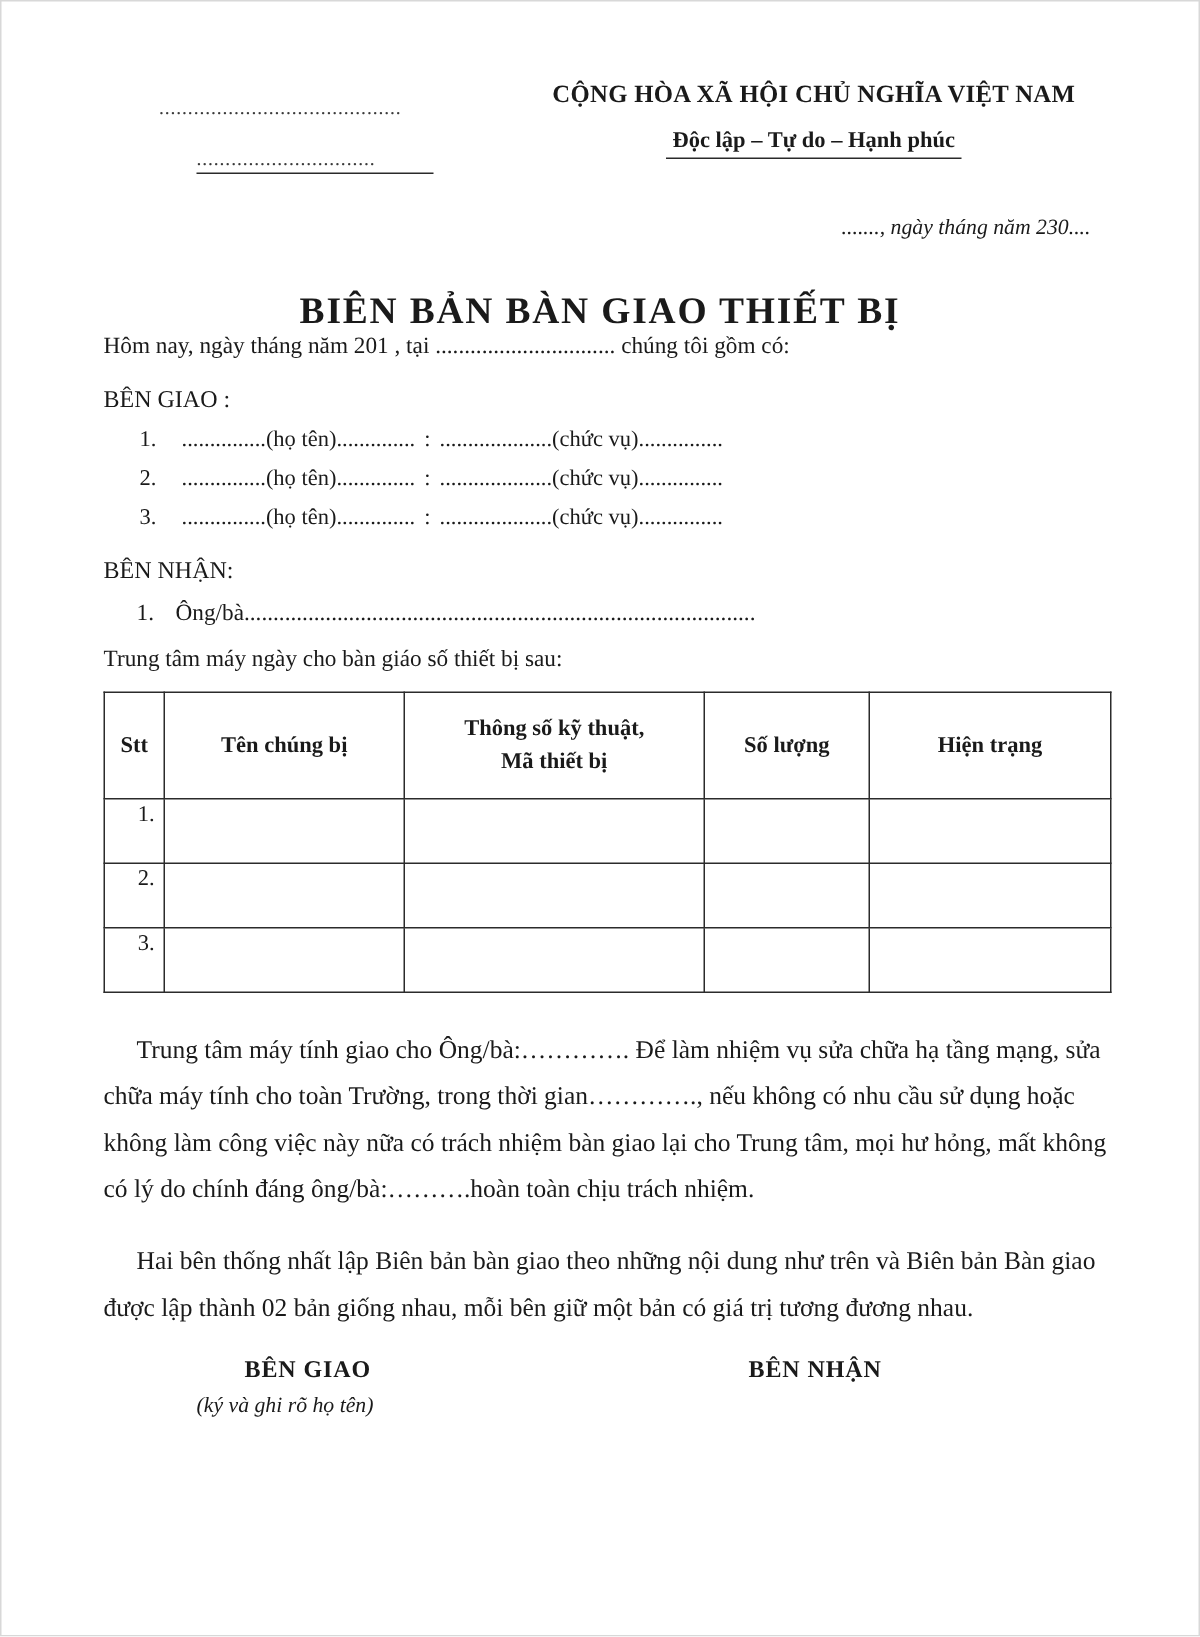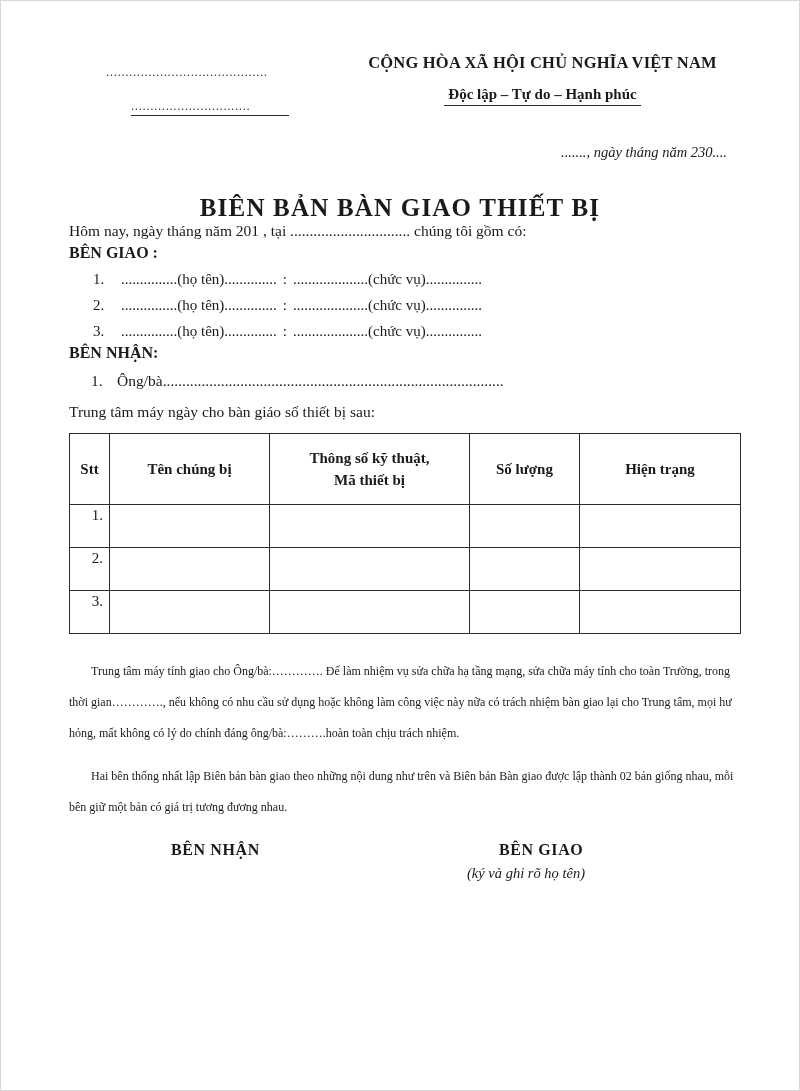--- a/index.html
+++ b/index.html
@@ -88,22 +88,22 @@
   
   .body-wrap {
     padding: 0 60px 0 68px;
   }
   .line-intro {
     font-size: 15.5px;
     white-space: nowrap;
   }
   .section-head {
     font-size: 16px;
-    font-weight: bold;
-    margin-top: 4px;
+    font-weight: normal;
+    margin-top: 18px;
   }
   .person-list {
     margin-top: 7px;
   }
   .person-row {
     display: flex;
     font-size: 15px;
     margin-top: 9px;
     padding-left: 24px;
     white-space: nowrap;
@@ -153,21 +153,21 @@
     padding-top: 3px;
   }
   .col-stt   { width: 40px; }
   .col-name  { width: 160px; }
   .col-spec  { width: 200px; }
   .col-qty   { width: 110px; }
   .col-state { width: 161px; }
 
   
   .para {
-    font-size: 12px;
+    font-size: 17px;
     line-height: 31px;
     text-align: left;
     margin-top: 0;
   }
   .para.first { margin-top: 22px; }
   .para .indent { display: inline-block; width: 22px; }
 
   
   .sign-row {
     display: flex;
@@ -300,22 +300,22 @@
       <span class="indent"></span><span>Trung tâm máy tính giao cho Ông/bà:…………. Để làm nhiệm vụ sửa chữa hạ tầng mạng, sửa chữa máy tính cho toàn Trường, trong thời gian…………., nếu không có nhu cầu sử dụng hoặc không làm công việc này nữa có trách nhiệm bàn giao lại cho Trung tâm, mọi hư hỏng, mất không có lý do chính đáng ông/bà:……….hoàn toàn chịu trách nhiệm.</span>
     </p>
 
     <p class="para">
       <span class="indent"></span><span>Hai bên thống nhất lập Biên bản bàn giao theo những nội dung như trên và Biên bản Bàn giao được lập thành 02 bản giống nhau, mỗi bên giữ một bản có giá trị tương đương nhau.</span>
     </p>
 
   </div>
 
   <div class="sign-row">
-    <div class="sign-col right">
-      <div class="sign-title">BÊN NHẬN</div>
-    </div>
     <div class="sign-col left">
       <div class="sign-title">BÊN GIAO</div>
       <div class="sign-note">(ký và ghi rõ họ tên)</div>
     </div>
+    <div class="sign-col right">
+      <div class="sign-title">BÊN NHẬN</div>
+    </div>
   </div>
 
 </div>
 
 </body></html>

